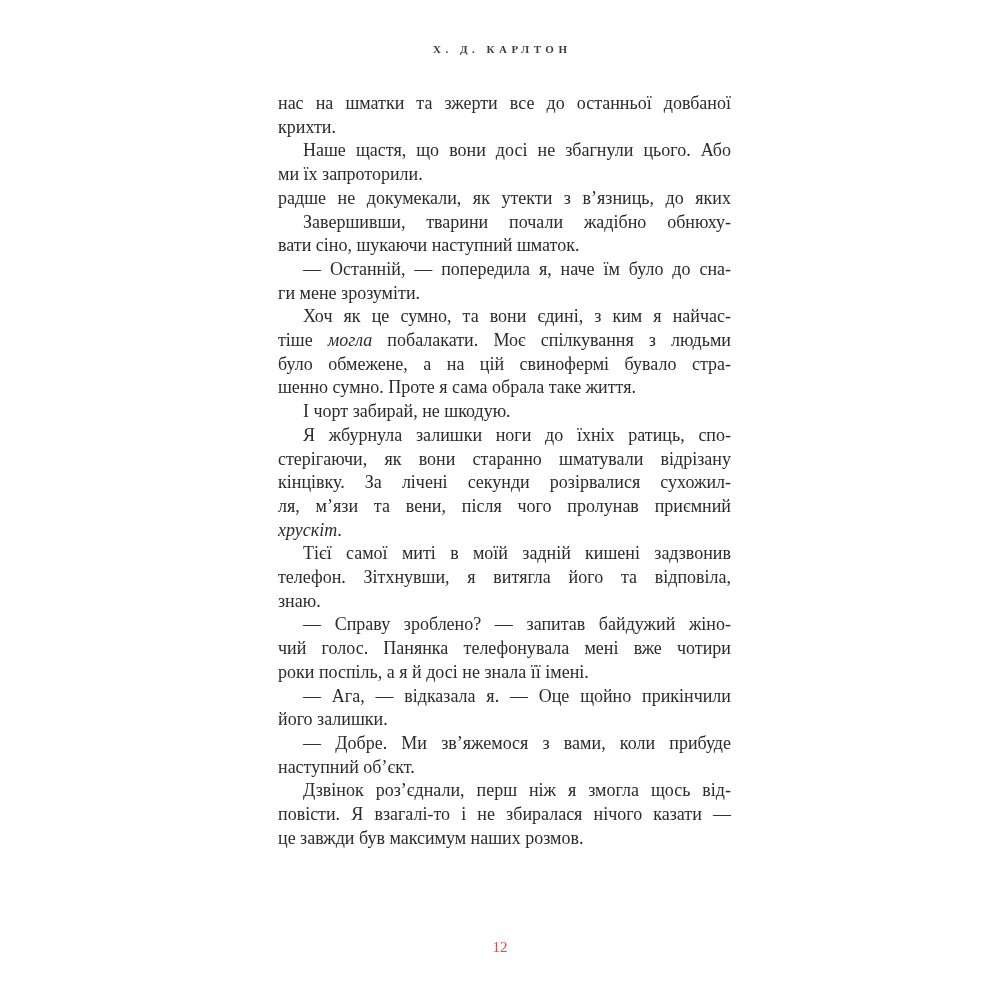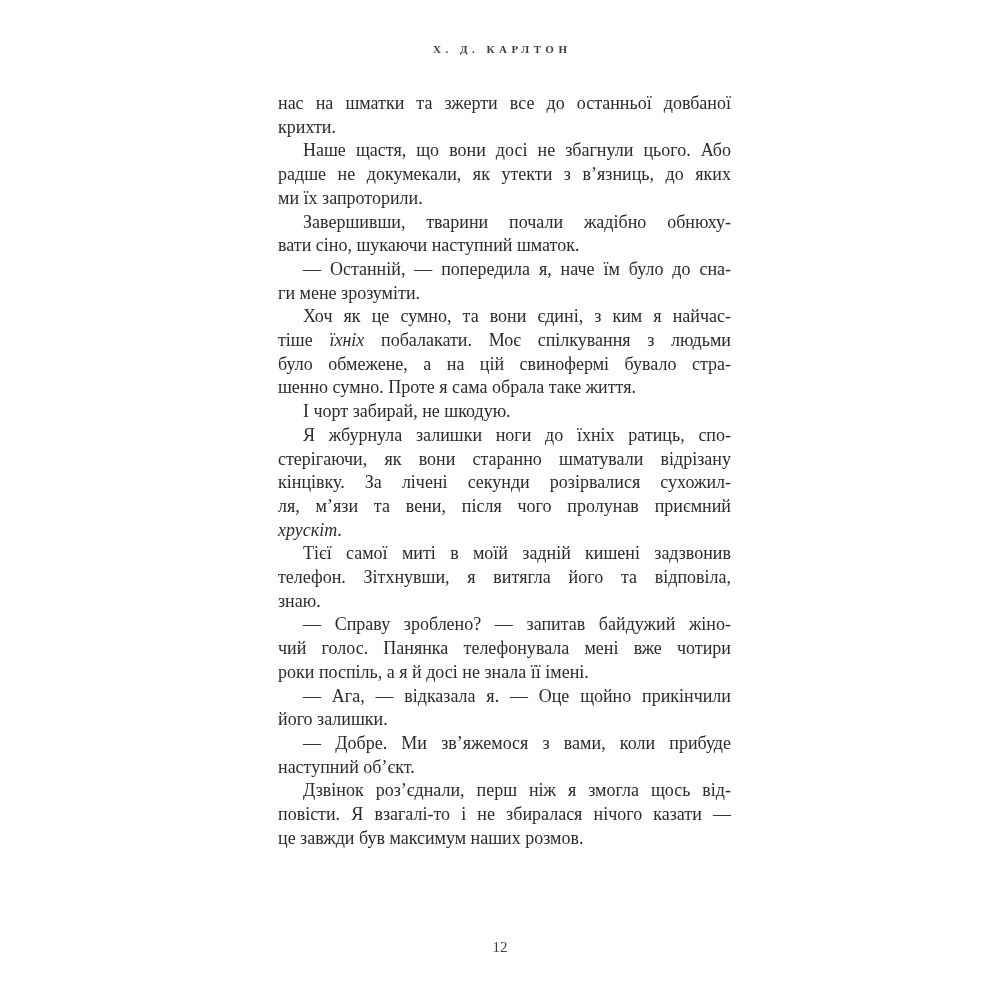--- a/index.html
+++ b/index.html
@@ -69,28 +69,28 @@
 </head>
 <body>
 
 <div class="page" style="background: rgb(255, 255, 255);">
   <div class="running-head" style="color: rgb(61, 61, 61);">Х. Д. КАРЛТОН</div>
 
   <div class="text-block" style="color: rgb(43, 43, 43);">
       <div class="line fill"><span>нас на шматки та зжерти все до останньої довбаної</span></div>
       <div class="line"><span>крихти.</span></div>
       <div class="line indent fill"><span>Наше щастя, що вони досі не збагнули цього. Або</span></div>
+      <div class="line"><span>ми їх запроторили.</span></div>
       <div class="line fill"><span>радше не докумекали, як утекти з в’язниць, до яких</span></div>
-      <div class="line"><span>ми їх запроторили.</span></div>
       <div class="line indent fill"><span>Завершивши, тварини почали жадібно обнюху-</span></div>
       <div class="line"><span>вати сіно, шукаючи наступний шматок.</span></div>
       <div class="line indent fill"><span>— Останній, — попередила я, наче їм було до сна-</span></div>
       <div class="line"><span>ги мене зрозуміти.</span></div>
       <div class="line indent fill"><span>Хоч як це сумно, та вони єдині, з ким я найчас-</span></div>
-      <div class="line fill"><span>тіше </span><span class="it">їхніх</span><span> побалакати. Моє спілкування з людьми</span></div>
+      <div class="line fill"><span>тіше </span><span class="it">могла</span><span> побалакати. Моє спілкування з людьми</span></div>
       <div class="line fill"><span>було обмежене, а на цій свинофермі бувало стра-</span></div>
       <div class="line"><span>шенно сумно. Проте я сама обрала таке життя.</span></div>
       <div class="line indent"><span>І чорт забирай, не шкодую.</span></div>
       <div class="line indent fill"><span>Я жбурнула залишки ноги до їхніх ратиць, спо-</span></div>
       <div class="line fill"><span>стерігаючи, як вони старанно шматували відрізану</span></div>
       <div class="line fill"><span>кінцівку. За лічені секунди розірвалися сухожил-</span></div>
       <div class="line fill"><span>ля, м’язи та вени, після чого пролунав приємний</span></div>
       <div class="line"><span class="it">хрускіт</span><span>.</span></div>
       <div class="line indent fill"><span>Тієї самої миті в моїй задній кишені задзвонив</span></div>
       <div class="line fill"><span>телефон. Зітхнувши, я витягла його та відповіла,</span></div>
@@ -100,14 +100,14 @@
       <div class="line"><span>роки поспіль, а я й досі не знала її імені.</span></div>
       <div class="line indent fill"><span>— Ага, — відказала я. — Оце щойно прикінчили</span></div>
       <div class="line"><span>його залишки.</span></div>
       <div class="line indent fill"><span>— Добре. Ми зв’яжемося з вами, коли прибуде</span></div>
       <div class="line"><span>наступний об’єкт.</span></div>
       <div class="line indent fill"><span>Дзвінок роз’єднали, перш ніж я змогла щось від-</span></div>
       <div class="line fill"><span>повісти. Я взагалі-то і не збиралася нічого казати —</span></div>
       <div class="line"><span>це завжди був максимум наших розмов.</span></div>
     </div>
 
-  <div class="folio" style="color: #404040; font-family: Liberation Serif, serif;">12</div>
+  <div class="folio" style="color: #ef4444; font-family: Liberation Serif, serif;">12</div>
 </div>
 
 </body></html>

